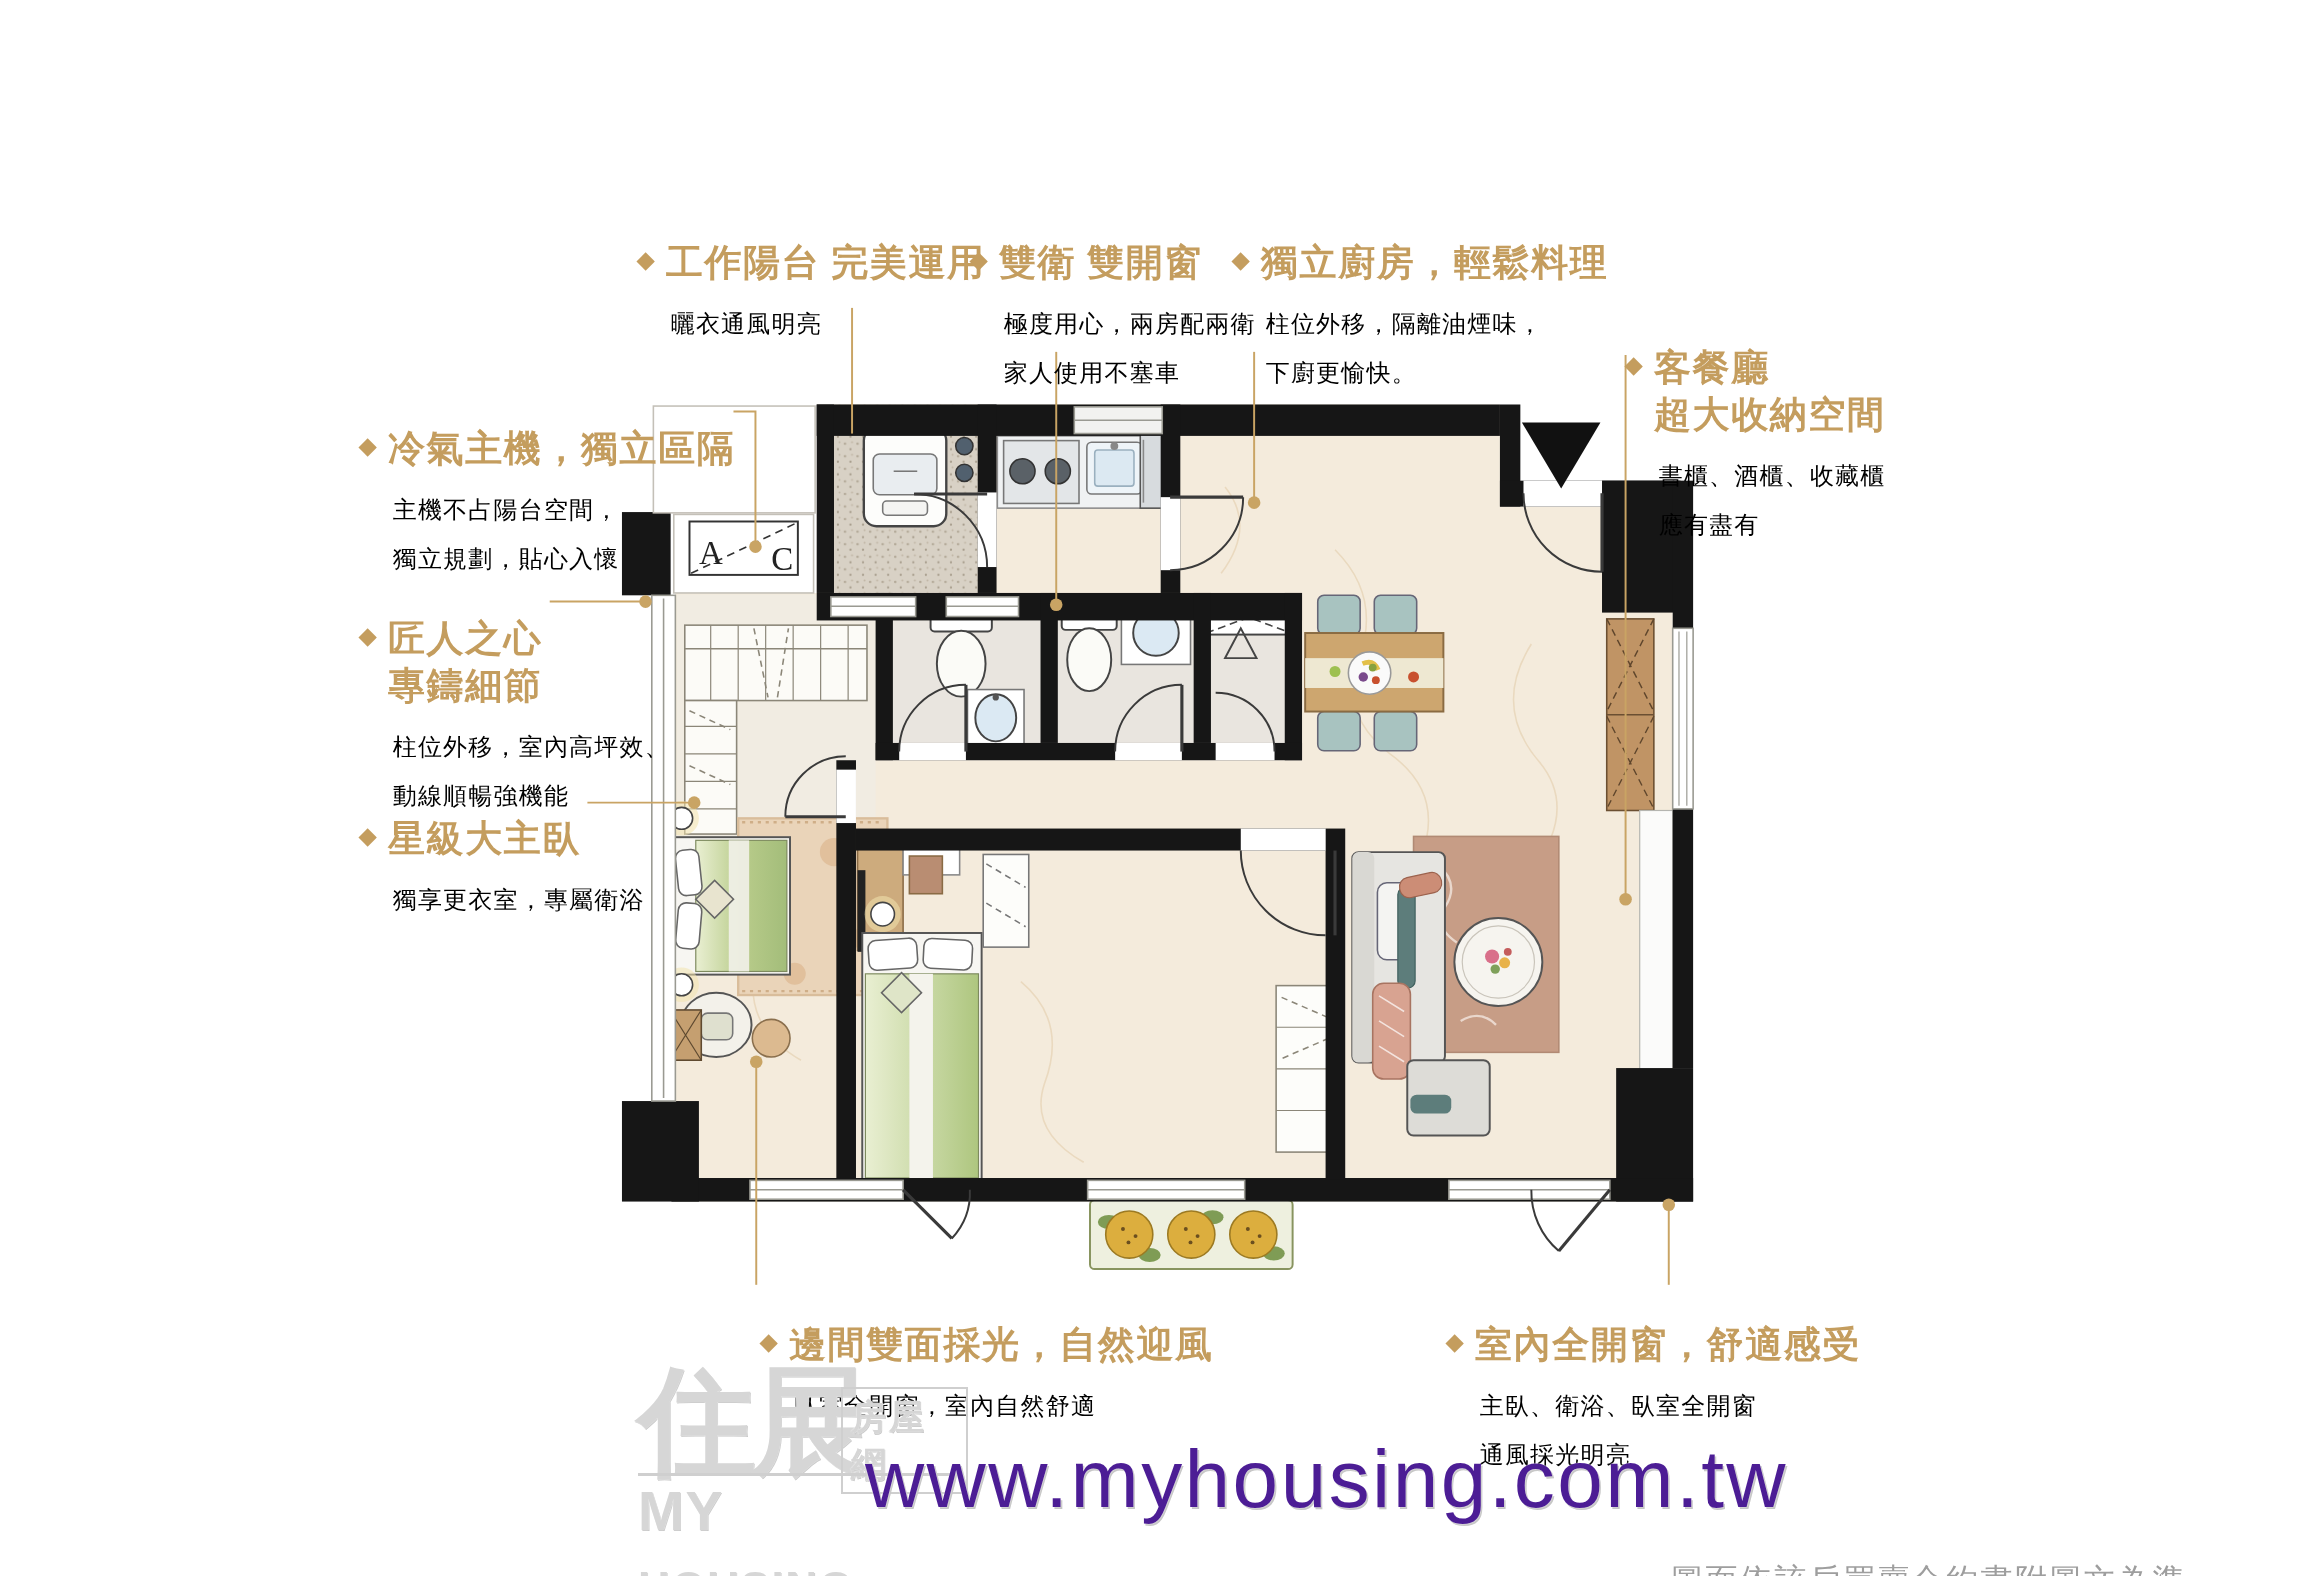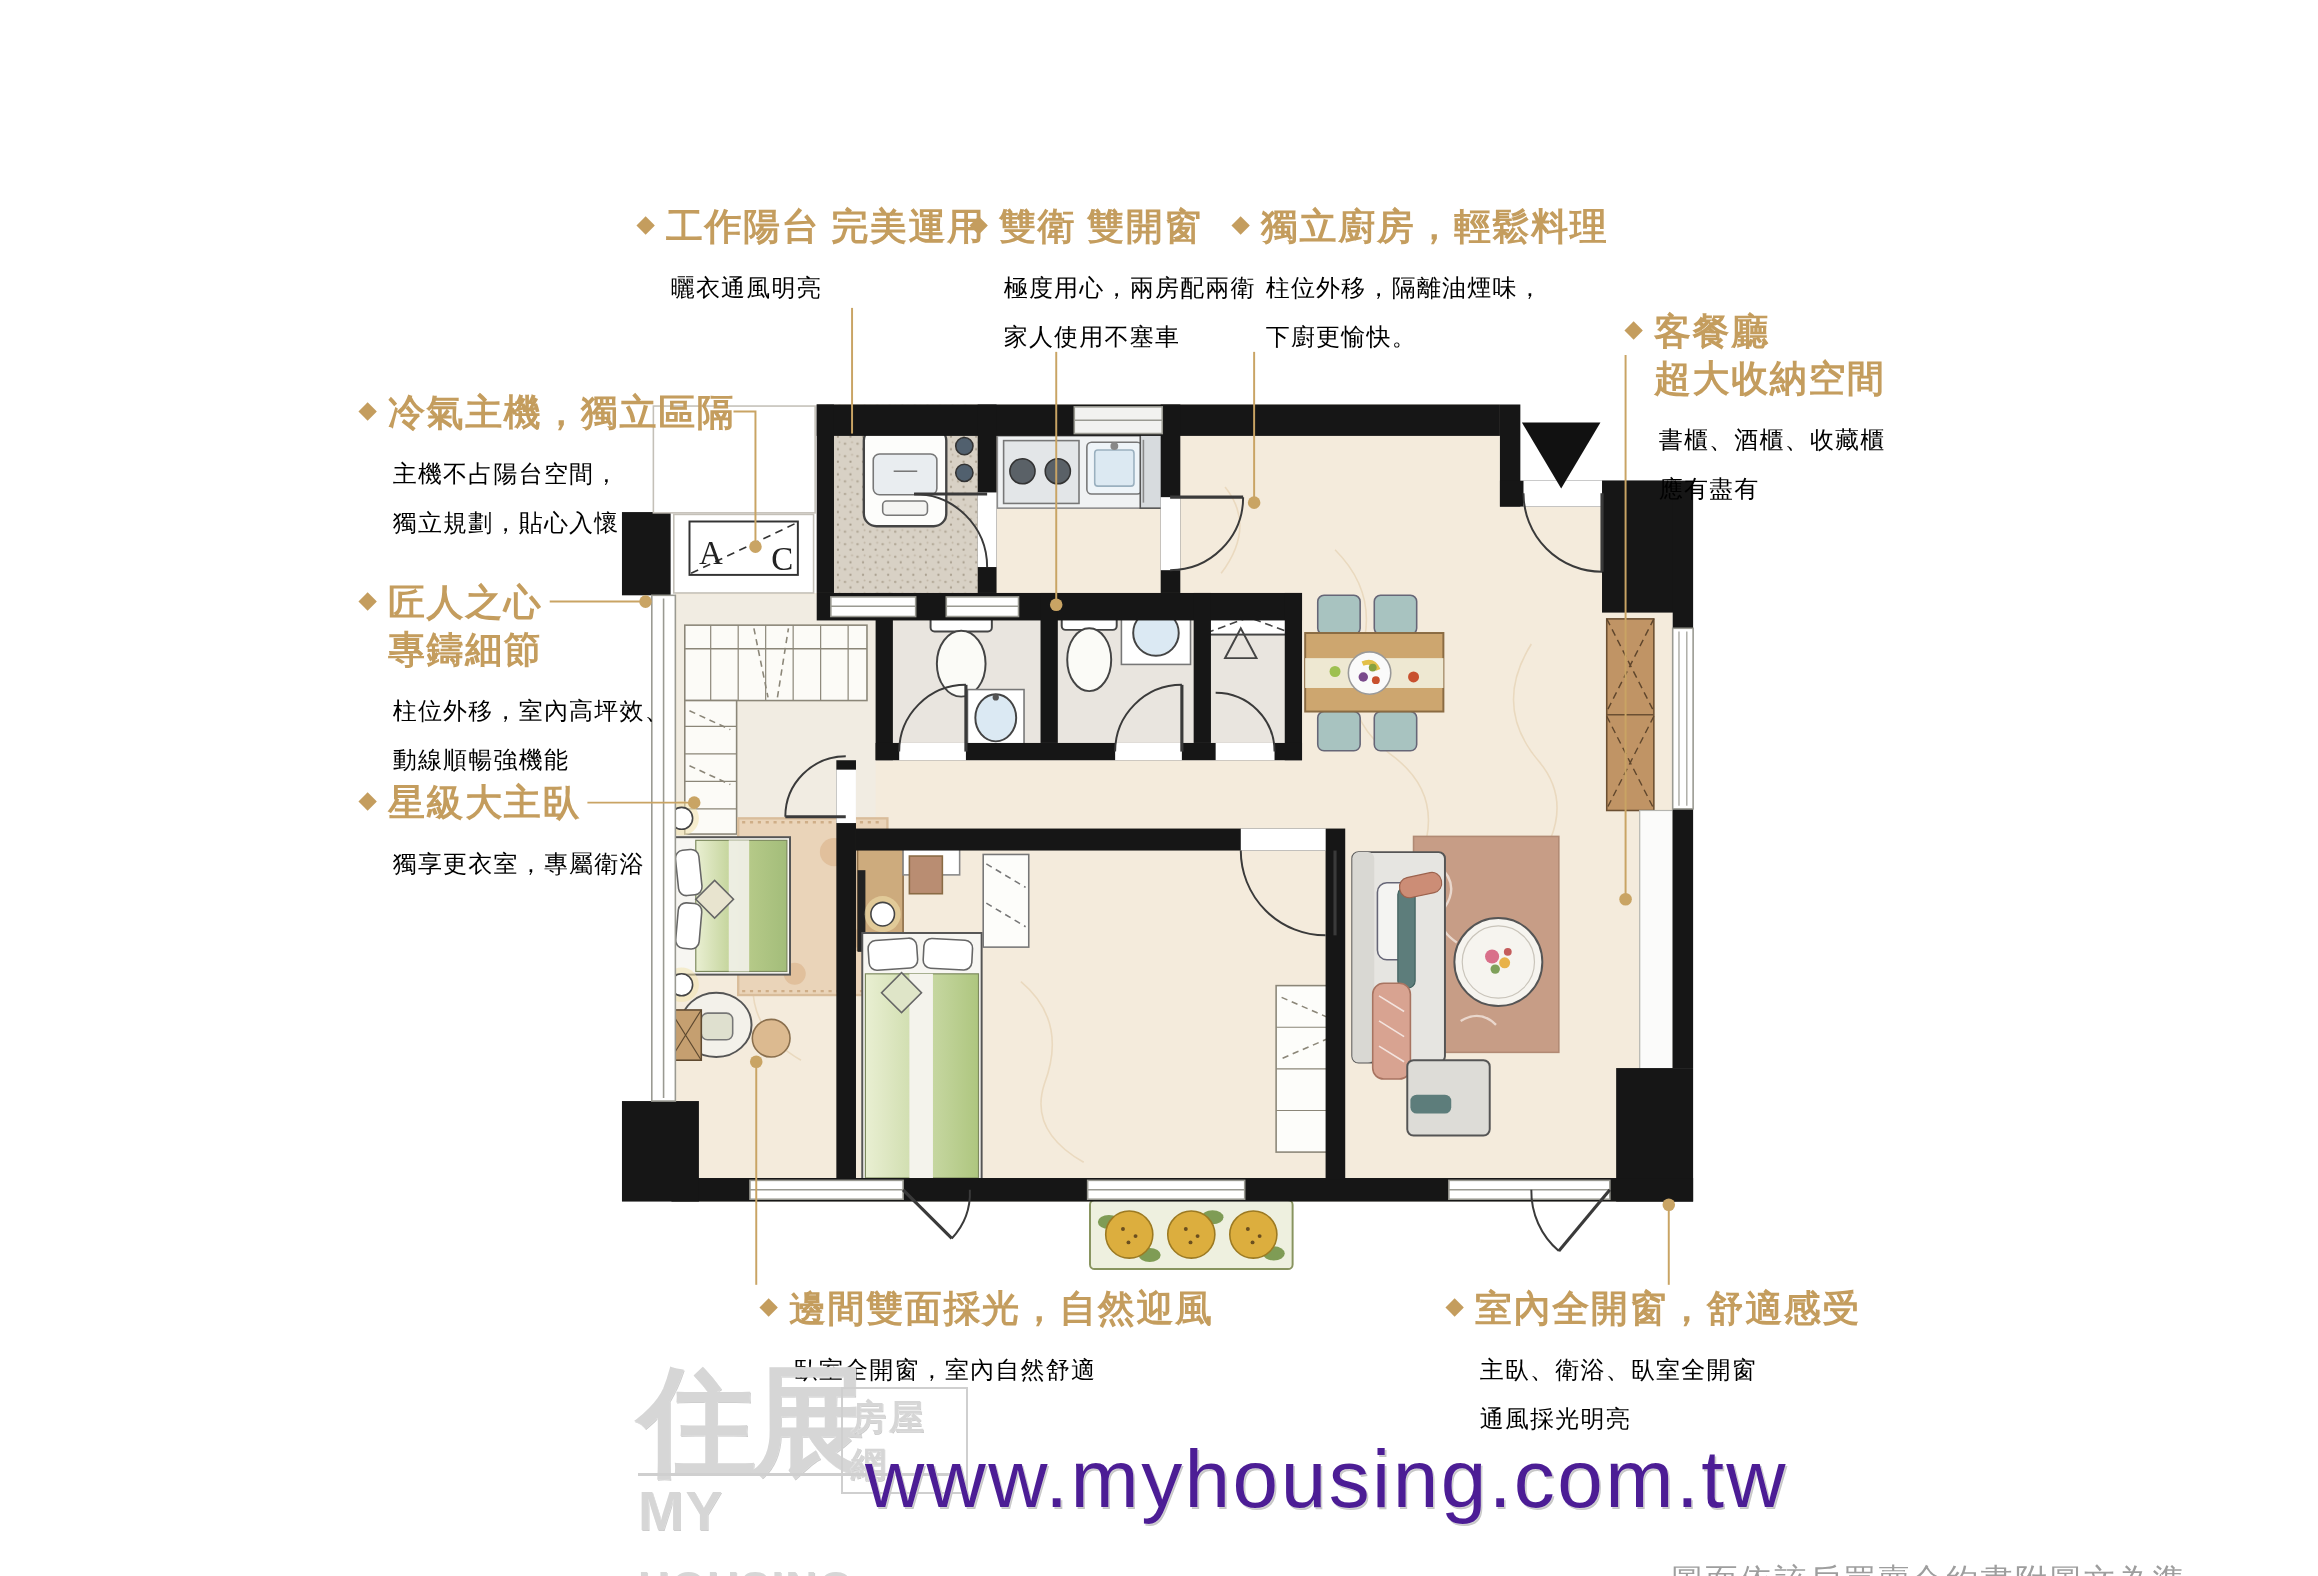--- a/index.html
+++ b/index.html
@@ -1,21 +1,21 @@
 <!DOCTYPE html>
 <html style="font-size:12.6px"><head>
 <meta charset="utf-8">
 <style>
   html,body{margin:0;padding:0;background:#fff;}
   .page{position:relative;width:2319px;height:1577px;background:#ffffff;overflow:hidden;
         font-family:"Liberation Sans","DejaVu Sans",sans-serif;}
   .plan-svg{position:absolute;left:0;top:0;width:2319px;height:1577px;}
 
   
-  .callout{position:absolute;}
+  .callout{position:absolute;margin-top:36px;}
   .callout .heading{position:relative;font-family:"Liberation Serif","DejaVu Serif",serif;
       font-size:37px;line-height:47px;font-weight:600;color:#C49D5E;letter-spacing:1.6px;white-space:nowrap;}
   .callout .diamond{position:absolute;left:-27px;top:15.7px;width:13.3px;height:13.3px;background:#C49D5E;
       transform:rotate(45deg);}
   .callout .body{margin-top:12.6px;margin-left:4.7px;font-size:24px;line-height:49px;color:#000000;
       letter-spacing:1.2px;white-space:nowrap;}
 
   
   .wm{color:#d6d6d6;text-shadow:0 0 1.6px #ffffff,0.8px 0.8px 0 #c2c2c2;}
   .logo{position:absolute;left:638px;top:1365px;width:330px;height:188px;}

